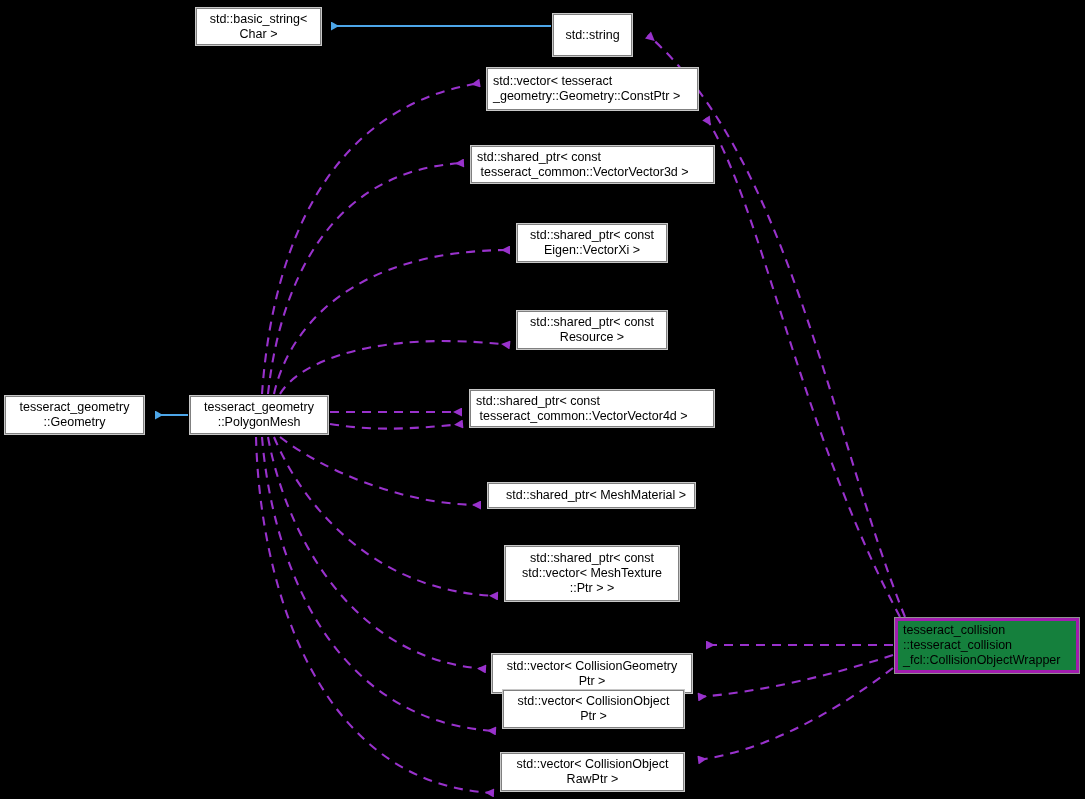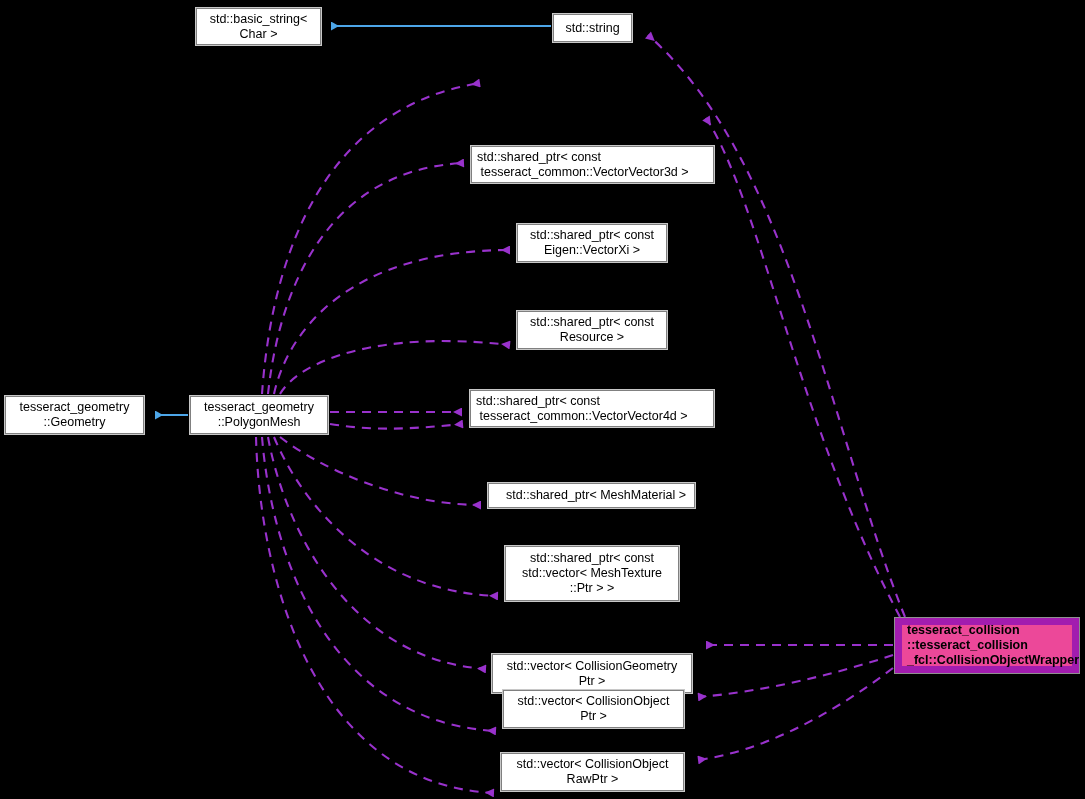--- a/index.html
+++ b/index.html
@@ -33,24 +33,23 @@
     font-size: 12.5px;
     line-height: 15px;
     display: flex;
     align-items: center;
     justify-content: center;
     text-align: center;
     white-space: pre;
     z-index: 5;
   }
   .node.focal {
-    background: #ec4899;
-    border: 7px solid #a21caf;
+    background: #15803d;
+    border: 3px solid #a21caf;
     outline: 1px solid #909090;
-    font-weight: bold;
   }
   .node.leftal {
     justify-content: flex-start;
     text-align: left;
     padding-left: 5px;
   }
 </style>
 </head>
 <body>
 
@@ -89,22 +88,24 @@
       <path d="M 274,437 C 300,500 370,592 498,596" marker-end="url(#arrow-purple)"></path>
       <path d="M 268,437 C 285,530 350,660 486,669" marker-end="url(#arrow-purple)"></path>
       <path d="M 262,437 C 272,560 330,722 496,731" marker-end="url(#arrow-purple)"></path>
       <path d="M 256,437 C 260,590 320,785 494,793" marker-end="url(#arrow-purple)"></path>
     </g>
   </svg>
 
   <div class="node" style="left:196px;top:8px;width:125px;height:37px;">std::basic_string&lt;
 Char &gt;</div>
 
-  <div class="node" style="left:553px;top:14px;width:79px;height:28px;">std::string</div>
+  <div class="node" style="left:553px;top:14px;width:79px;height:42px;">std::string</div>
 
+  <div class="node leftal" style="left:487px;top:68px;width:211px;height:42px;">std::vector&lt; tesseract
+_geometry::Geometry::ConstPtr &gt;</div>
 
   <div class="node leftal" style="left:471px;top:146px;width:243px;height:37px;">std::shared_ptr&lt; const
  tesseract_common::VectorVector3d &gt;</div>
 
   <div class="node" style="left:517px;top:224px;width:150px;height:38px;">std::shared_ptr&lt; const
 Eigen::VectorXi &gt;</div>
 
   <div class="node" style="left:517px;top:311px;width:150px;height:38px;">std::shared_ptr&lt; const
 Resource &gt;</div>
 

